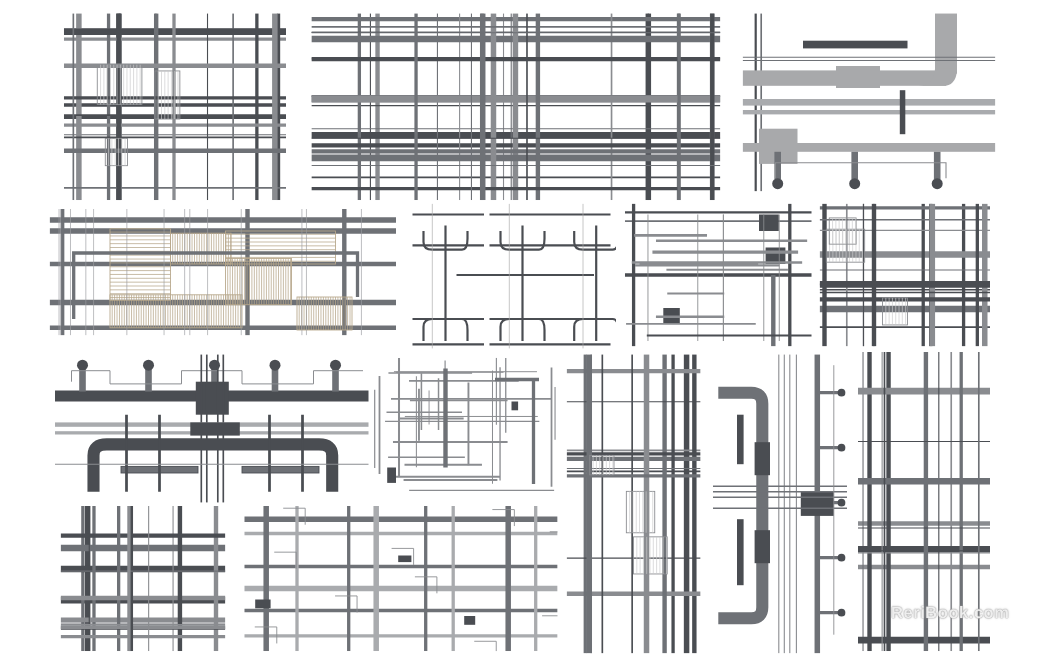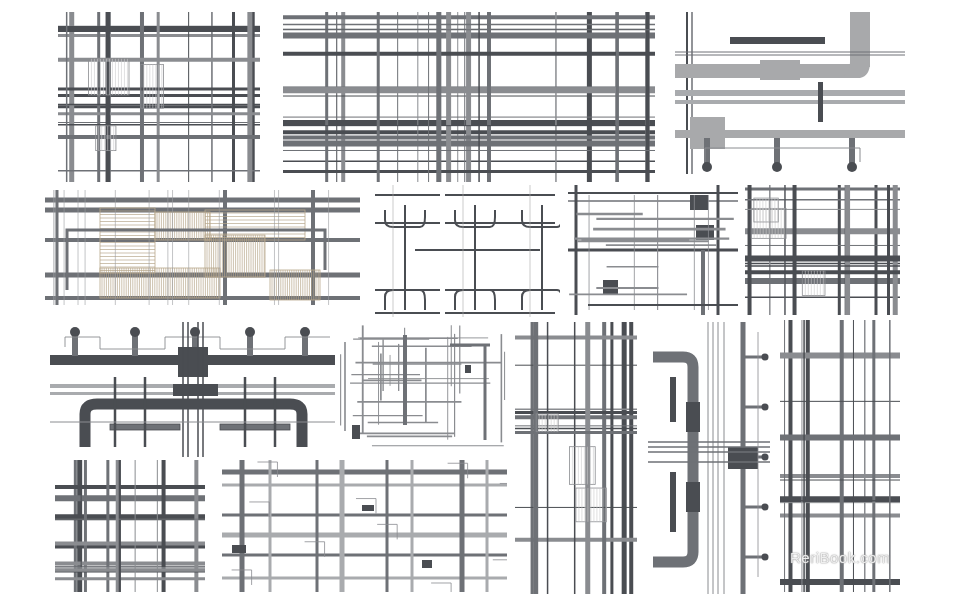--- a/index.html
+++ b/index.html
@@ -1,20 +1,20 @@
 <!DOCTYPE html>
 <html><head>
 <meta charset="utf-8">
 <style>
   html,body{margin:0;padding:0;background:#ffffff;}
   body{width:960px;height:600px;position:relative;overflow:hidden;font-family:"Liberation Sans",sans-serif;}
   .panel{position:absolute;overflow:hidden;background:#fff;}
   .panel svg{width:100%;height:100%;display:block;}
-  .watermark{position:absolute;left:790px;top:549px;font-size:15px;font-weight:normal;color:rgba(255,255,255,0.85);
-    text-shadow:0 0 1px #888,0 0 2px #aaa;letter-spacing:0.5px;font-family:"Liberation Sans",sans-serif;}
+  .watermark{position:absolute;left:790px;top:549px;font-size:15px;font-weight:bold;color:rgba(255,255,255,0.85);
+    text-shadow:0 0 1px #888,0 0 2px #aaa;letter-spacing:0.5px;font-family:"Liberation Sans",sans-serif;padding-left:20px;}
 </style>
 </head>
 <body>
 
 <div id="collage">
     <div class="panel" style="left: 58px; top: 12px; width: 202px; height: 170px;">
       <svg viewBox="0 0 202 170" preserveAspectRatio="none">
         <line x1="0" y1="83.44722222222222" x2="202" y2="83.44722222222222" stroke="#4a4d52" stroke-width="3"></line>
         <line x1="51.331575788751714" y1="0" x2="51.331575788751714" y2="170" stroke="#6e7176" stroke-width="3"></line>
         <line x1="0" y1="16.726388888888888" x2="202" y2="16.726388888888888" stroke="#6e7176" stroke-width="6"></line>

